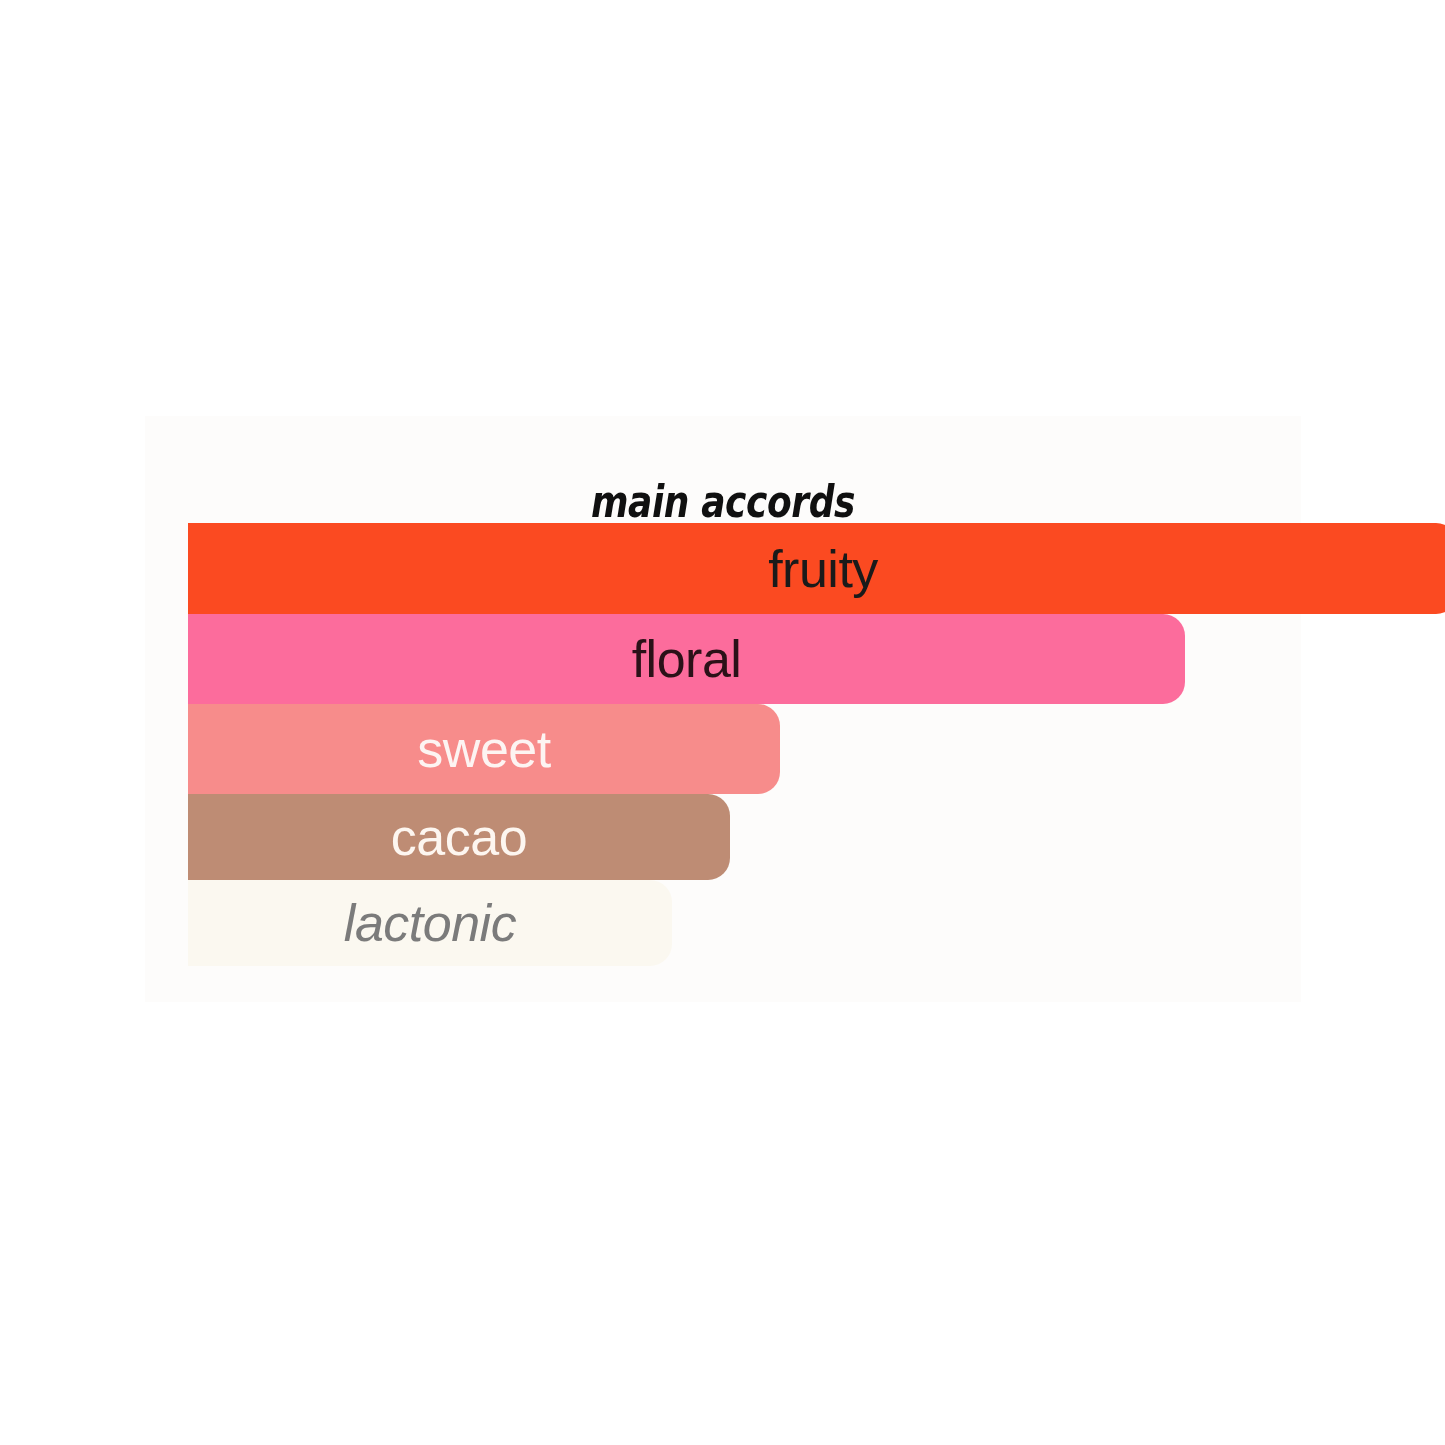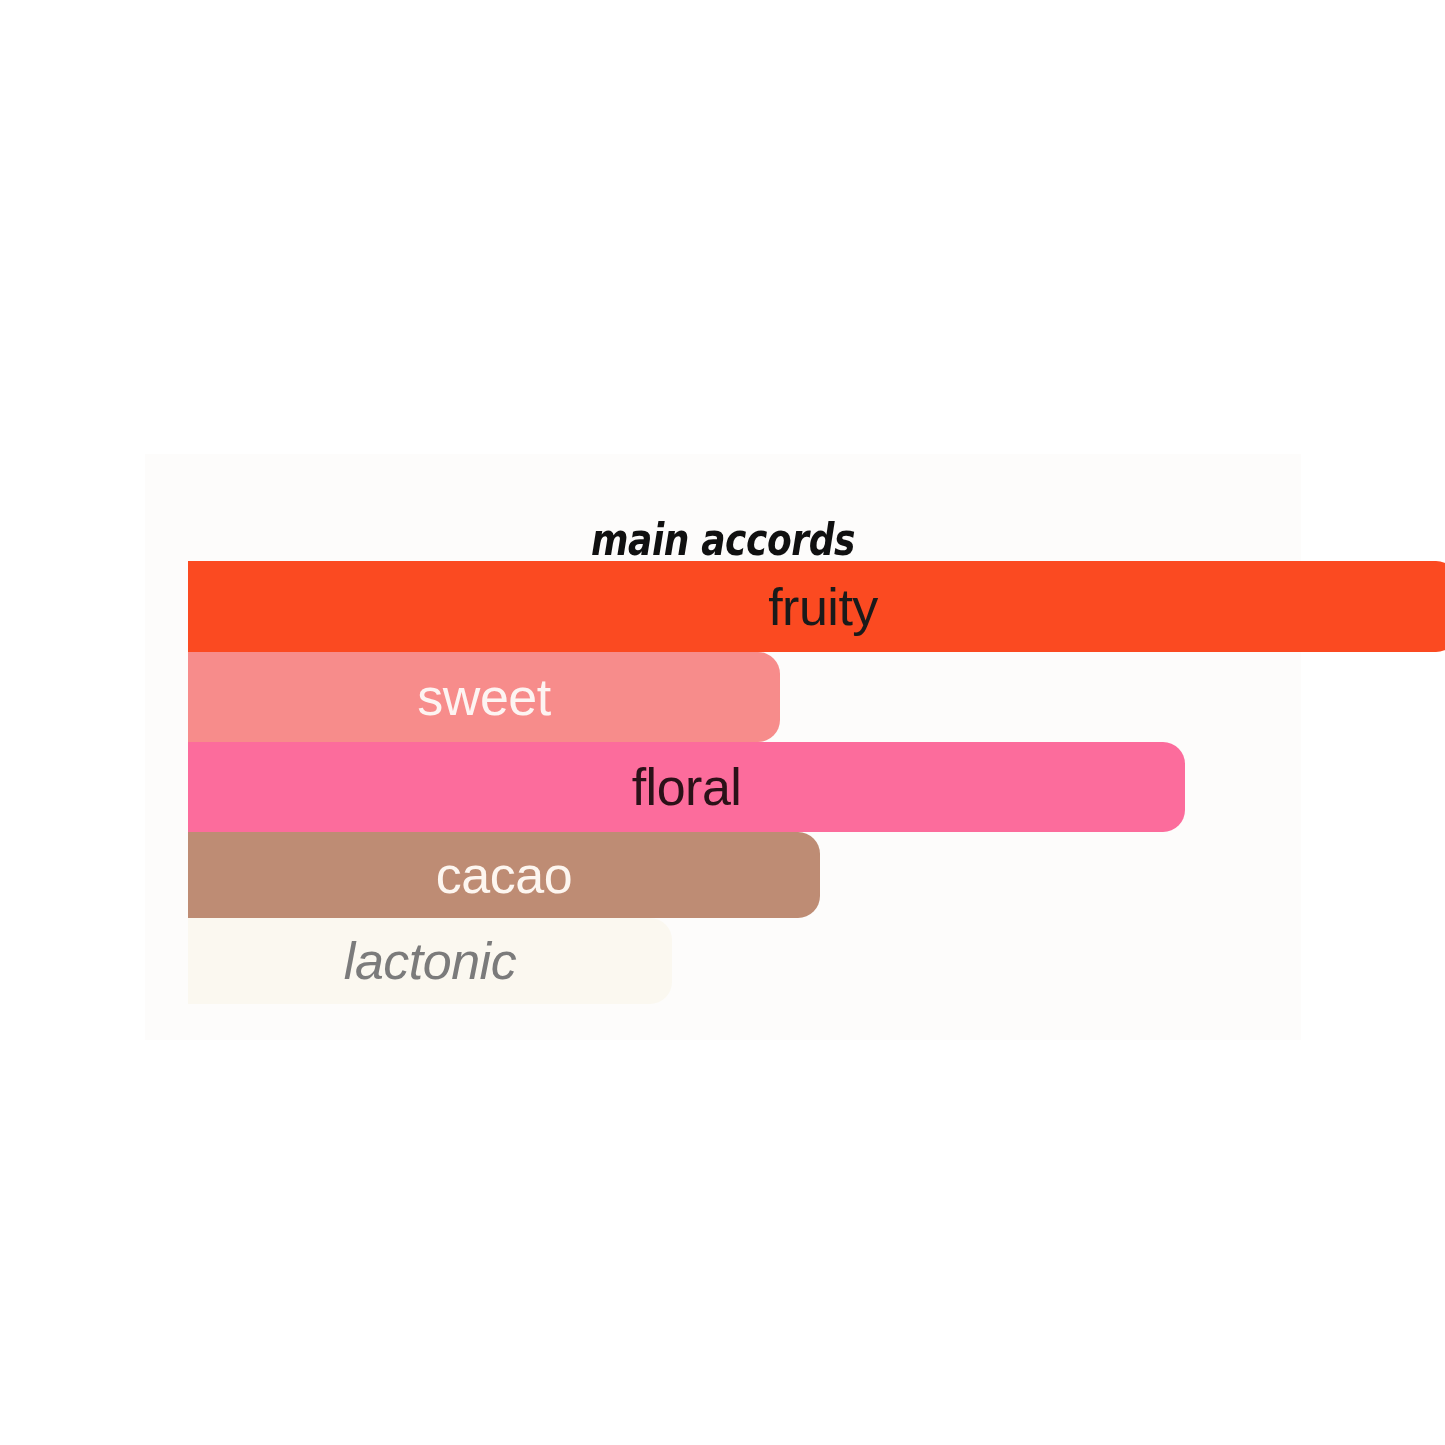--- a/index.html
+++ b/index.html
@@ -18,21 +18,21 @@
     position: relative;
     width: 1445px;
     height: 1445px;
     background: #ffffff;
   }
 
   
   #accords-panel {
     position: absolute;
     left: 145px;
-    top: 454px;
+    top: 416px;
     width: 1156px;
     height: 586px;
     background: #fdfcfb;
   }
 
   #accords-title {
     position: absolute;
     left: 0;
     top: 26px;
     width: 1156px;
@@ -95,27 +95,27 @@
 <div id="stage">
 
   <section id="accords-panel">
 
     <h2 id="accords-title">main accords</h2>
 
     <div id="bars">
         <div class="accord-bar" style="width: 1270px; height: 91px; background: rgb(251, 74, 33);">
           <span class="accord-label" style="color: rgb(26, 26, 26);">fruity</span>
         </div>
+        <div class="accord-bar" style="width: 997px; height: 90px; background: rgb(252, 108, 156);">
+          <span class="accord-label" style="color: rgb(43, 17, 24);">floral</span>
+        </div>
         <div class="accord-bar" style="width: 592px; height: 90px; background: rgb(247, 140, 139);">
           <span class="accord-label" style="color: rgb(253, 244, 242);">sweet</span>
         </div>
-        <div class="accord-bar" style="width: 997px; height: 90px; background: rgb(252, 108, 156);">
-          <span class="accord-label" style="color: rgb(43, 17, 24);">floral</span>
-        </div>
-        <div class="accord-bar" style="width: 632px; height: 86px; background: rgb(190, 140, 116);">
+        <div class="accord-bar" style="width: 542px; height: 86px; background: rgb(190, 140, 116);">
           <span class="accord-label" style="color: rgb(253, 246, 240);">cacao</span>
         </div>
         <div class="accord-bar" style="width: 484px; height: 86px; background: rgb(251, 248, 240); font-style: italic;">
           <span class="accord-label" style="color: rgb(123, 123, 123);">lactonic</span>
         </div>
       </div>
 
   </section>
 
 </div>

